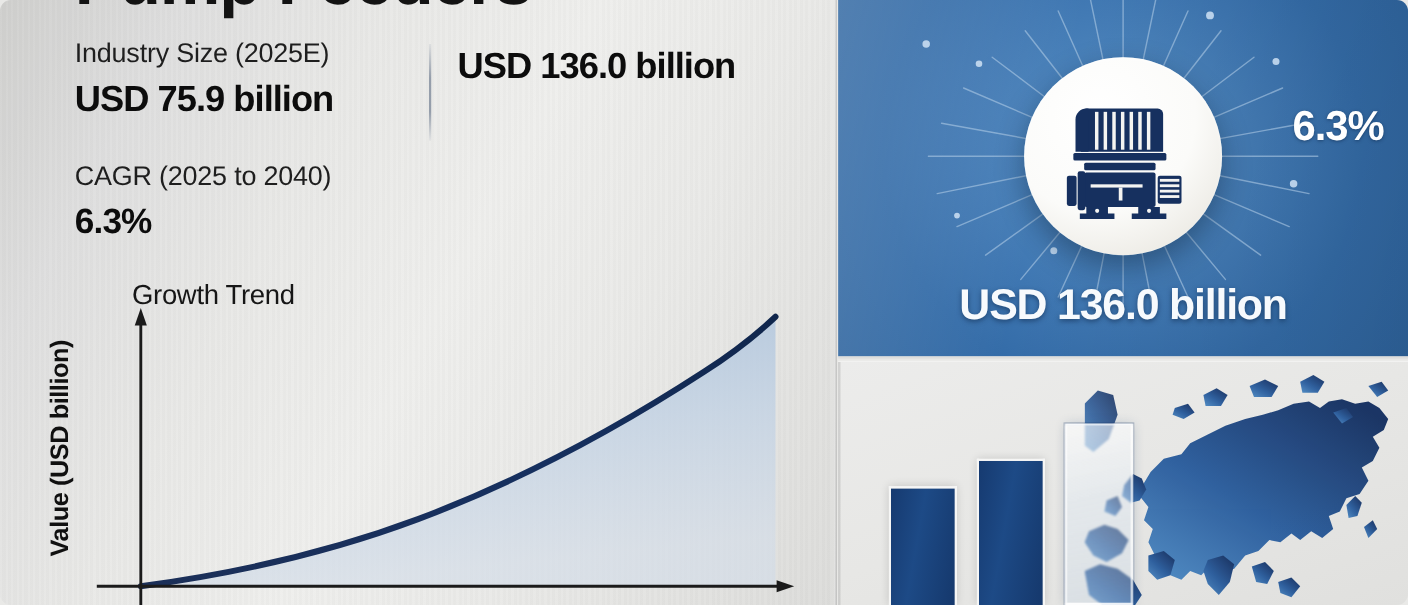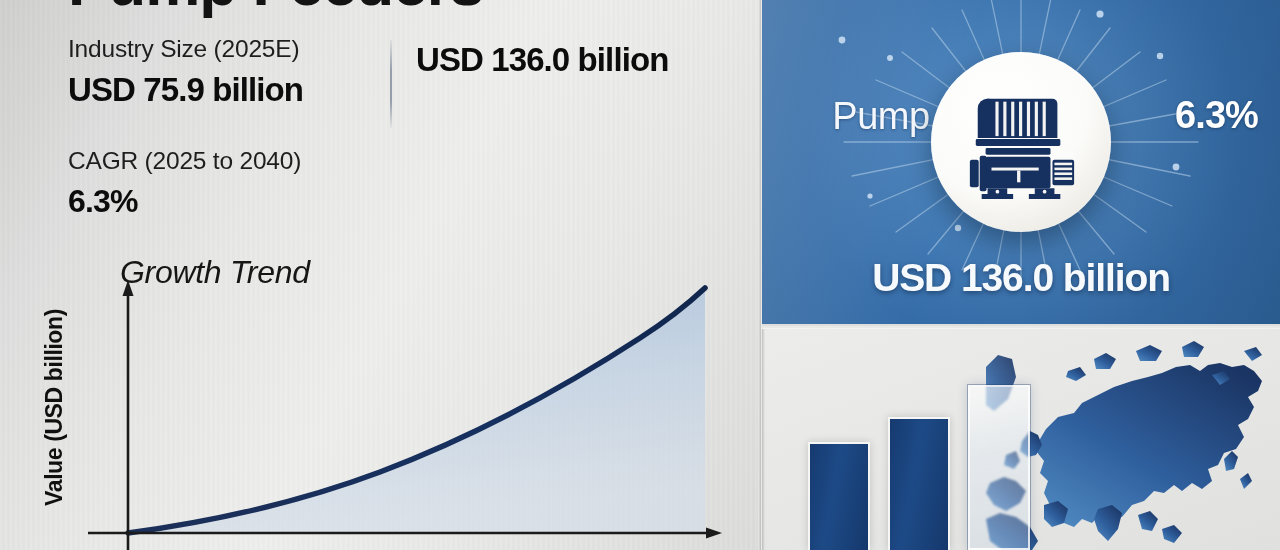--- a/index.html
+++ b/index.html
@@ -9,20 +9,21 @@
     font-family:"Liberation Sans", sans-serif;
     background:#e9e9e7;
     position:relative;
   }
 
   
   #infographic {
     position:absolute; left:0; top:0;
     width:1280px; height:550px;
     overflow:hidden;
+    border-radius:10px;
   }
 
   
   .left-panel {
     position:absolute; left:0; top:0;
     width:761px; height:550px;
     background:
       linear-gradient(118deg,
         #cfcfcd 0%,
         #dedede 16%,
@@ -81,21 +82,21 @@
   .cagr-label { font-size:24.5px; color:#1e1e1e; letter-spacing:-.2px; white-space:nowrap; }
   .cagr-value {
     font-size:32px; font-weight:bold; color:#0c0c0c;
     margin-top:8px; letter-spacing:-.8px;
   }
 
   
   .chart-wrap { position:absolute; left:0; top:240px; width:761px; height:310px; }
   .chart-title {
     position:absolute; left:120px; top:14px;
-    font-size:32px; color:#161616; letter-spacing:-.3px; white-space:nowrap;font-style:italic;
+    font-size:25px; color:#161616; letter-spacing:-.3px; white-space:nowrap;
   }
   .y-axis-caption {
     position:absolute; left:-46px; top:154px;
     width:200px; text-align:center;
     font-size:23px; font-weight:bold; color:#101010;
     transform:rotate(-90deg); transform-origin:center center;
     letter-spacing:-.4px; white-space:nowrap;
   }
   .chart-svg { position:absolute; left:0; top:0; width:761px; height:310px; }
 
@@ -280,21 +281,20 @@
         <circle cx="80" cy="40" r="3.4"></circle>
         <circle cx="128" cy="58" r="3.0"></circle>
         <circle cx="338" cy="14" r="3.6"></circle>
         <circle cx="398" cy="56" r="3.2"></circle>
         <circle cx="414" cy="167" r="3.4"></circle>
         <circle cx="196" cy="228" r="3.2"></circle>
         <circle cx="108" cy="196" r="2.6"></circle>
       </g>
     </svg>
 
-    <div class="blue-left-label">Pump</div>
 
     <div class="blue-right-label">6.3%</div>
 
     <div class="pump-badge">
       <svg viewBox="0 0 120 120">
         <g fill="#16305f">
 
           <path d="M26,16 h66 a5,5 0 0 1 5,5 v35 h-76 v-35 a5,5 0 0 1 5,-5 z"></path>
           <g fill="#f4f4f2">
             <rect x="34" y="19" width="3.2" height="35"></rect>

